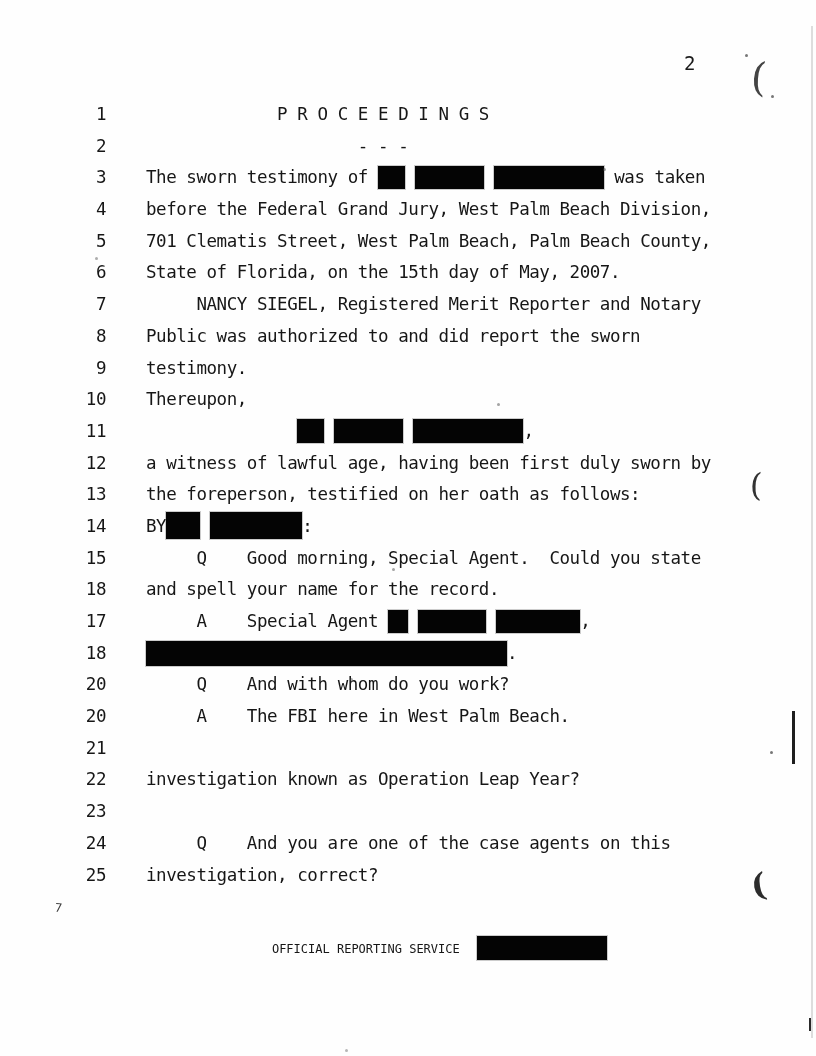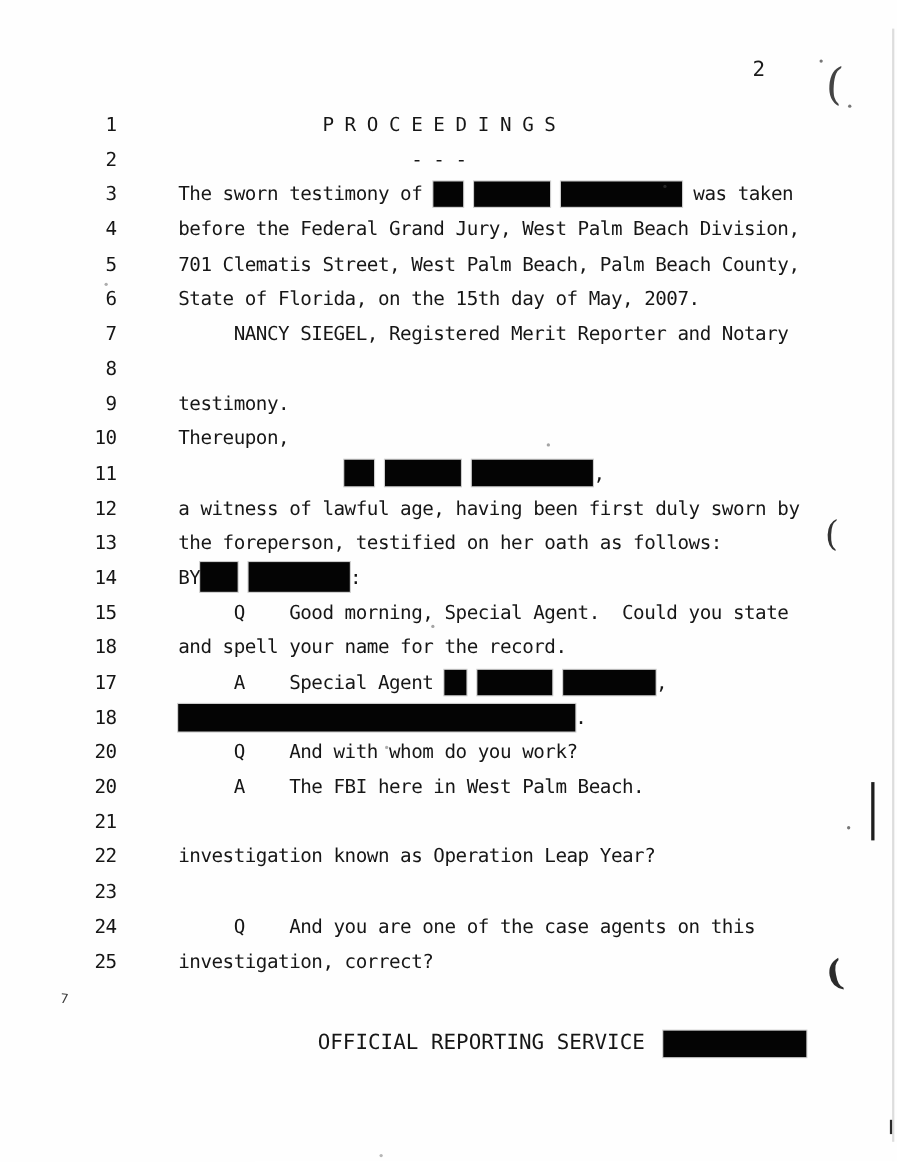--- a/index.html
+++ b/index.html
@@ -36,37 +36,37 @@
     line-height: 31.7px;
     font-size: 17.5px;
     letter-spacing: -0.45px;
   }
   .lnum {
     width: 106px;
     text-align: right;
     flex: 0 0 auto;
   }
   .ltext {
-    margin-left: 56px;
+    margin-left: 40px;
     white-space: pre;
     flex: 0 0 auto;
   }
   .ltext span { white-space: pre; }
   .redaction {
     display: inline-block;
     background: #040404;
     height: 23px;
     vertical-align: -6px;
     box-shadow: 0 0 0 1px rgba(145,145,145,0.45);
   }
   .footer {
     position: absolute;
     left: 243px;
     top: 912px;
-    font-size: 19px;
+    font-size: 12px;
     line-height: 24px;
     letter-spacing: 0;
     white-space: pre;
   }
   .footer-redaction {
     width: 130px;
     height: 24px;
     margin-left: 17px;
     vertical-align: -7px;
   }
@@ -138,20 +138,21 @@
       <div class="row">
     <span class="lnum">6</span>
     <span class="ltext"><span>State of Florida, on the 15th day of May, 2007.</span></span>
   </div>
       <div class="row">
     <span class="lnum">7</span>
     <span class="ltext"><span>     NANCY SIEGEL, Registered Merit Reporter and Notary</span></span>
   </div>
       <div class="row">
     <span class="lnum">8</span>
+    <span class="ltext"><span>Public was authorized to and did report the sworn</span></span>
   </div>
       <div class="row">
     <span class="lnum">9</span>
     <span class="ltext"><span>testimony.</span></span>
   </div>
       <div class="row">
     <span class="lnum">10</span>
     <span class="ltext"><span>Thereupon,</span></span>
   </div>
       <div class="row">

